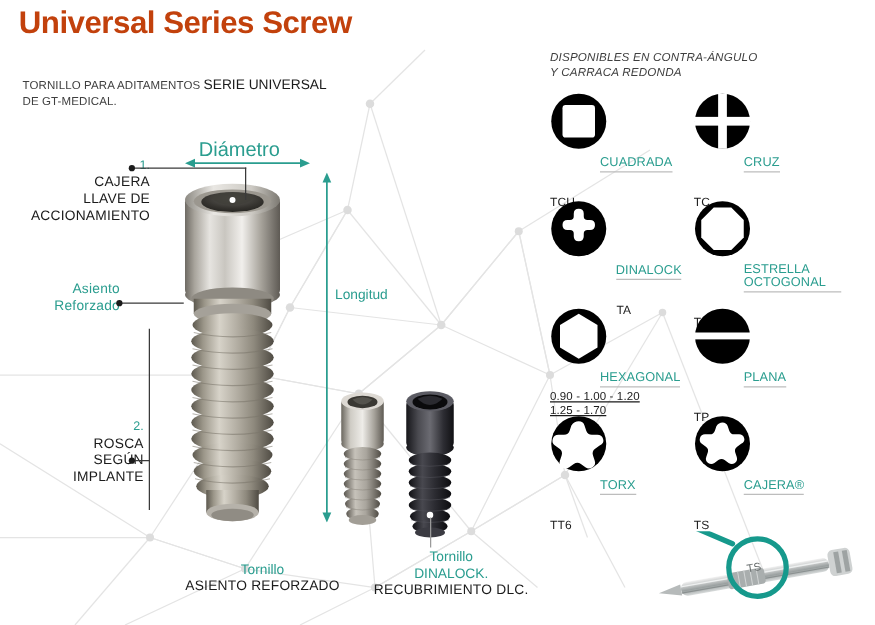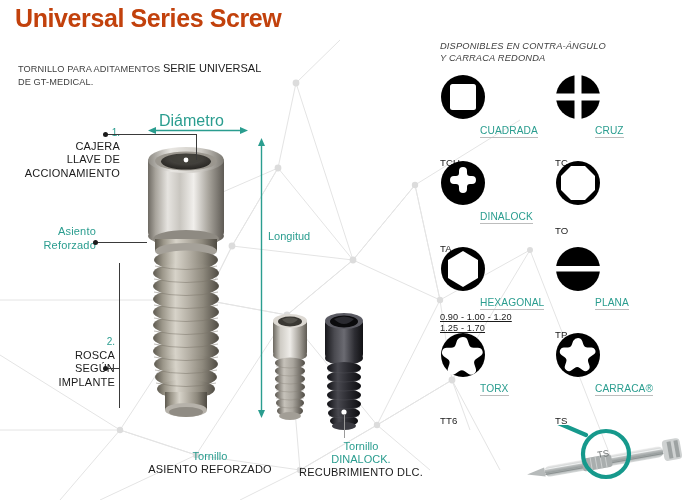--- a/index.html
+++ b/index.html
@@ -415,34 +415,35 @@
     <div class="gcell" style="left:115px;top:0px;">
       <svg class="gic" viewBox="0 0 46 46">
         <circle cx="23" cy="23" r="22" fill="#000"></circle>
         <rect x="19.5" y="1" width="7" height="44" fill="#fff"></rect>
         <rect x="1" y="19.5" width="44" height="7" fill="#fff"></rect>
       </svg>
       <div class="glab">CRUZ</div>
       <div class="gcode">TC</div>
     </div>
 
-    <div class="gcell" style="left:0px;top:86px;">
+    <div class="gcell" style="left:0px;top:86px;text-align:center;">
       <svg class="gic" viewBox="0 0 46 46">
         <circle cx="23" cy="23" r="22" fill="#000"></circle>
         <path d="M23 7 q4 0 4 4 v2 q0 3 3 3 h2 q4 0 4 4 t-4 4 h-2 q-3 0 -3 3 v2 q0 4 -4 4 t-4 -4 v-2 q0 -3 -3 -3 h-2 q-4 0 -4 -4 t4 -4 h2 q3 0 3 -3 v-2 q0 -4 4 -4 Z" fill="#fff"></path>
       </svg>
       <div class="glab">DINALOCK</div>
       <div class="gcode">TA</div>
     </div>
 
     <div class="gcell" style="left:115px;top:86px;">
       <svg class="gic" viewBox="0 0 46 46">
         <circle cx="23" cy="23" r="22" fill="#000"></circle>
         <polygon points="16,6 30,6 40,16 40,30 30,40 16,40 6,30 6,16" fill="#fff"></polygon>
       </svg>
+      <div class="glab">ESTRELLA OCTOGONAL</div>
       <div class="gcode">TO</div>
     </div>
 
     <div class="gcell" style="left:0px;top:172px;">
       <svg class="gic" viewBox="0 0 46 46">
         <circle cx="23" cy="23" r="22" fill="#000"></circle>
         <polygon points="23,5 38,14 38,32 23,41 8,32 8,14" fill="#fff"></polygon>
       </svg>
       <div class="glab">HEXAGONAL</div>
       <div class="gdims" style="white-space:pre-line;text-decoration:underline;">0.90 - 1.00 - 1.20
@@ -465,19 +466,19 @@
       </svg>
       <div class="glab">TORX</div>
       <div class="gcode">TT6</div>
     </div>
 
     <div class="gcell" style="left:115px;top:258px;">
       <svg class="gic" viewBox="0 0 46 46">
         <circle cx="23" cy="23" r="22" fill="#000"></circle>
         <path d="M23 6 q3 0 4.2 2.9 l1.2 3.6 q1 2.9 4 2.9 h3.9 q3 0 4 2.9 t-2.4 4.7 l-3.2 2.3 q-2.4 1.8 -1.5 4.7 l1.2 3.6 q1 2.9 -1.5 4.7 t-5 0 l-3.2 -2.3 q-2.4 -1.8 -5 0 l-3.2 2.3 q-2.4 1.8 -5 0 t-1.5 -4.7 l1.2 -3.6 q1 -2.9 -1.5 -4.7 l-3.2 -2.3 q-2.4 -1.8 -1.5 -4.7 t4 -2.9 h3.9 q3 0 4 -2.9 l1.2 -3.6 Q20 6 23 6 Z" fill="#fff"></path>
       </svg>
-      <div class="glab">CARRACA®</div>
+      <div class="glab">CAJERA®</div>
       <div class="gcode">TS</div>
     </div>
 
   </div>
 
 </div>
 
 </body></html>

